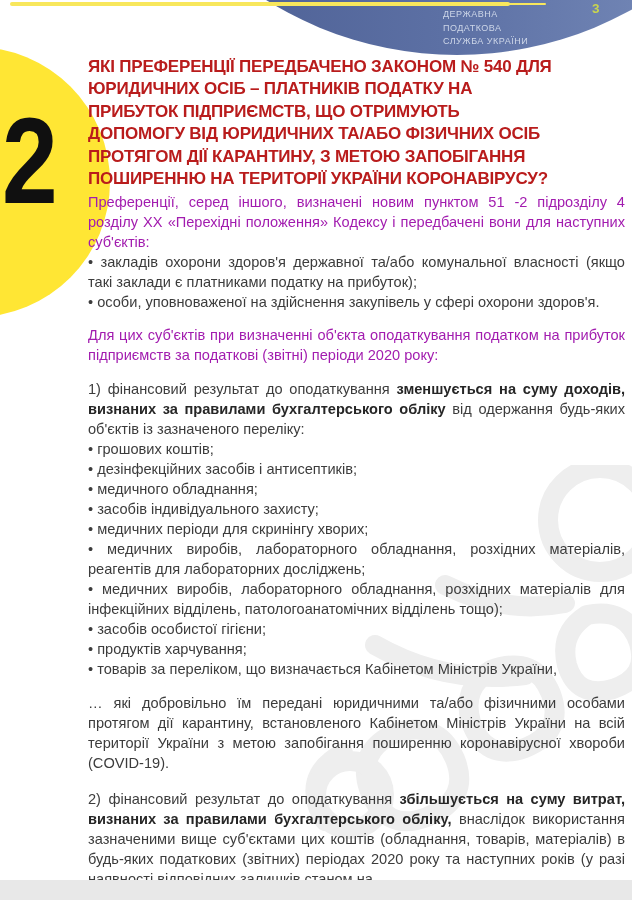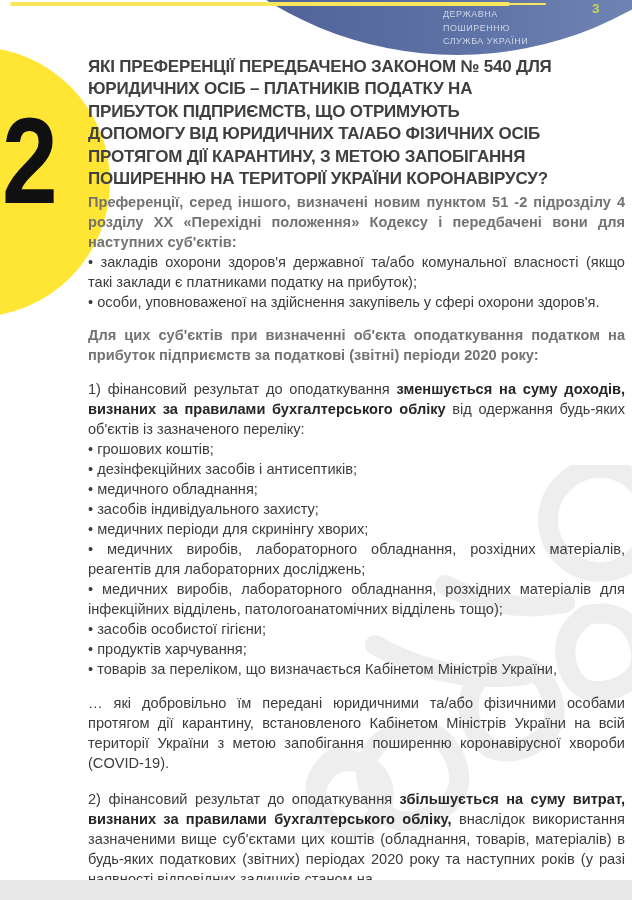--- a/index.html
+++ b/index.html
@@ -38,26 +38,26 @@
     transform:scaleX(.82); transform-origin:0 0; letter-spacing:-3px;
   }
   
   .watermark { position:absolute; left:295px; top:465px; z-index:0; }
   
   .content {
     position:absolute; left:88px; top:56px; width:537px; z-index:4;
     color:#3c3c3c; font-size:14.6px; line-height:20px; text-align:justify;
   }
   .title {
-    color:#404040; font-weight:bold; font-size:17px; line-height:22.4px;
+    color:#b91c1c; font-weight:bold; font-size:17px; line-height:22.4px;
     letter-spacing:-.2px; text-align:left; margin:0 0 2px 0;
   }
   .title-line { display:block; white-space:nowrap; }
   .para { margin:0; }
-  .bold-para { font-weight:bold; color:#737373; }
+  .bold-para { font-weight:normal; color:#a21caf; }
   .bullet-item::before { content:"\2022\00a0"; }
   .subhead  { margin-top:13px; }
   .point-1  { margin-top:14px; }
   .note     { margin-top:14px; }
   .point-2  { margin-top:16px; }
   .inline-bold { font-weight:bold; color:#262626; }
 </style>
 </head>
 <body>
 
@@ -72,21 +72,21 @@
       </linearGradient>
     </defs>
     <circle cx="457" cy="-304" r="359" fill="url(#arcGrad)"></circle>
   </svg>
 
   <div class="accent-line-a"></div>
   <div class="accent-line-b"></div>
 
   <div class="agency">
     <div>ДЕРЖАВНА</div>
-    <div>ПОШИРЕННЮ</div>
+    <div>ПОДАТКОВА</div>
     <div>СЛУЖБА УКРАЇНИ</div>
   </div>
 
   <div class="page-number">3</div>
 
   <div class="section-circle"></div>
   <div class="section-number">2</div>
 
   <svg class="watermark" width="340" height="390" viewBox="0 0 340 390">
     <g fill="none" stroke="#eeeeee" stroke-width="20" stroke-linecap="round">

